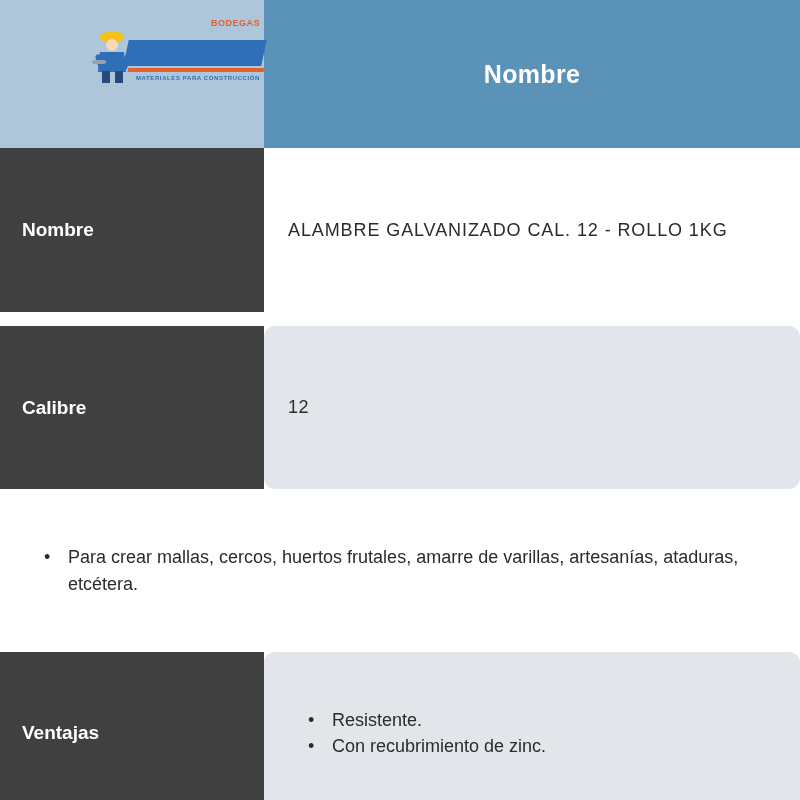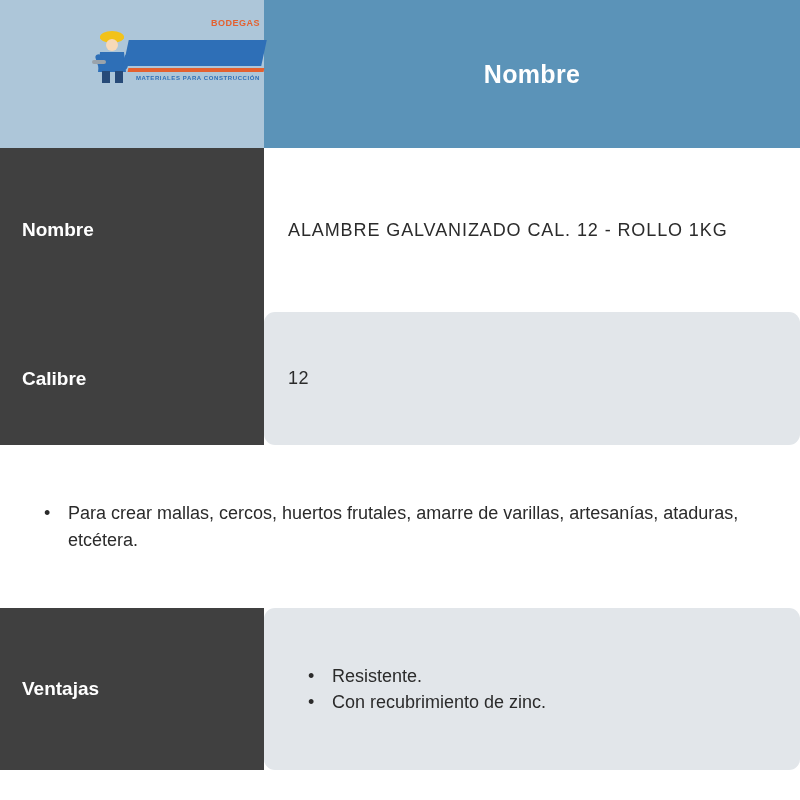--- a/index.html
+++ b/index.html
@@ -60,21 +60,21 @@
   .rows {
     flex: 1 1 auto;
     display: flex;
     flex-direction: column;
   }
   .row {
     display: flex;
     width: 100%;
   }
   .row-nombre   { height: 164px; }
-  .row-calibre  { height: 133px; }
+  .row-calibre  { height: 163px; margin-top: 14px; }
   .row-usos     { height: 163px; }
   .row-ventajas { height: 162px; }
 
   .label-cell {
     width: 264px;
     flex: 0 0 264px;
     background: #404040;
     display: flex;
     align-items: center;
     padding-left: 22px;

